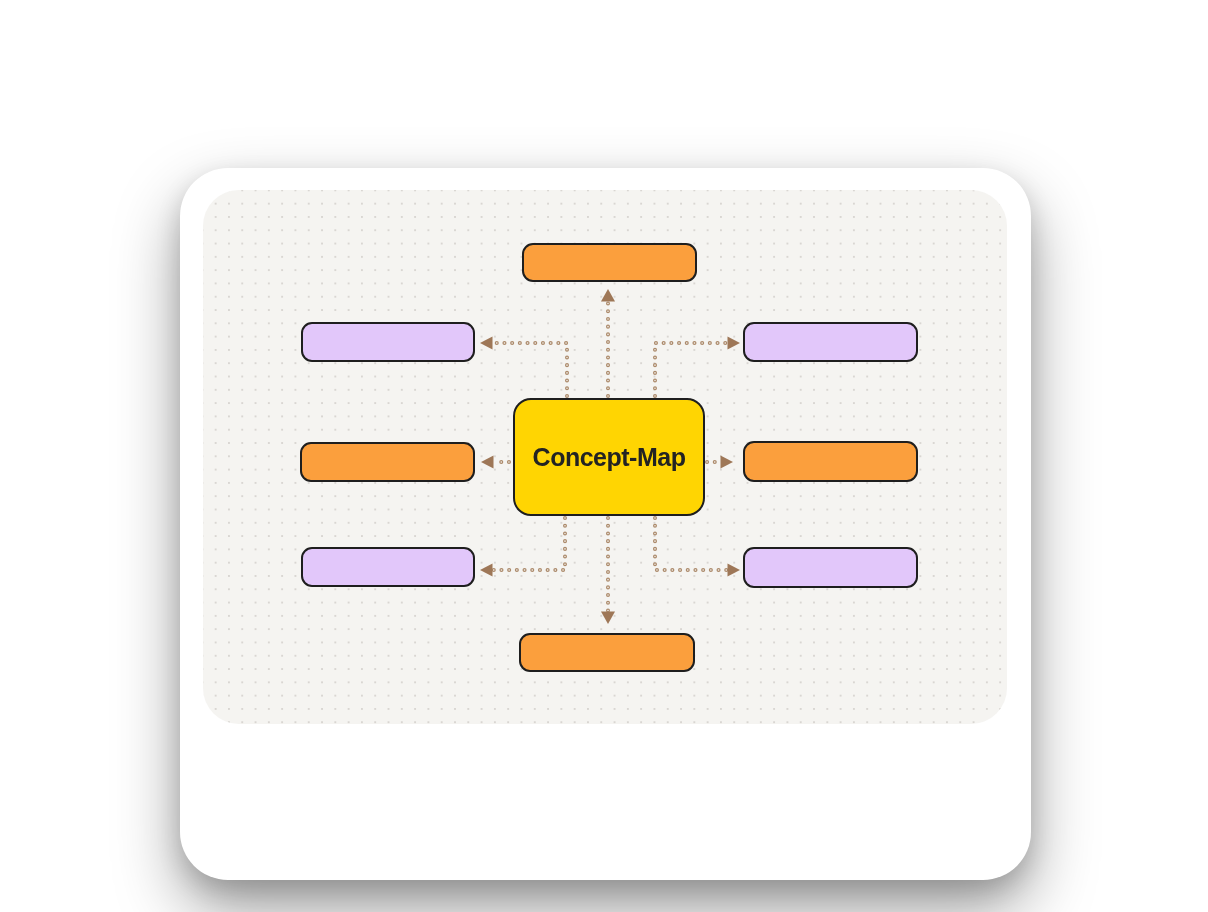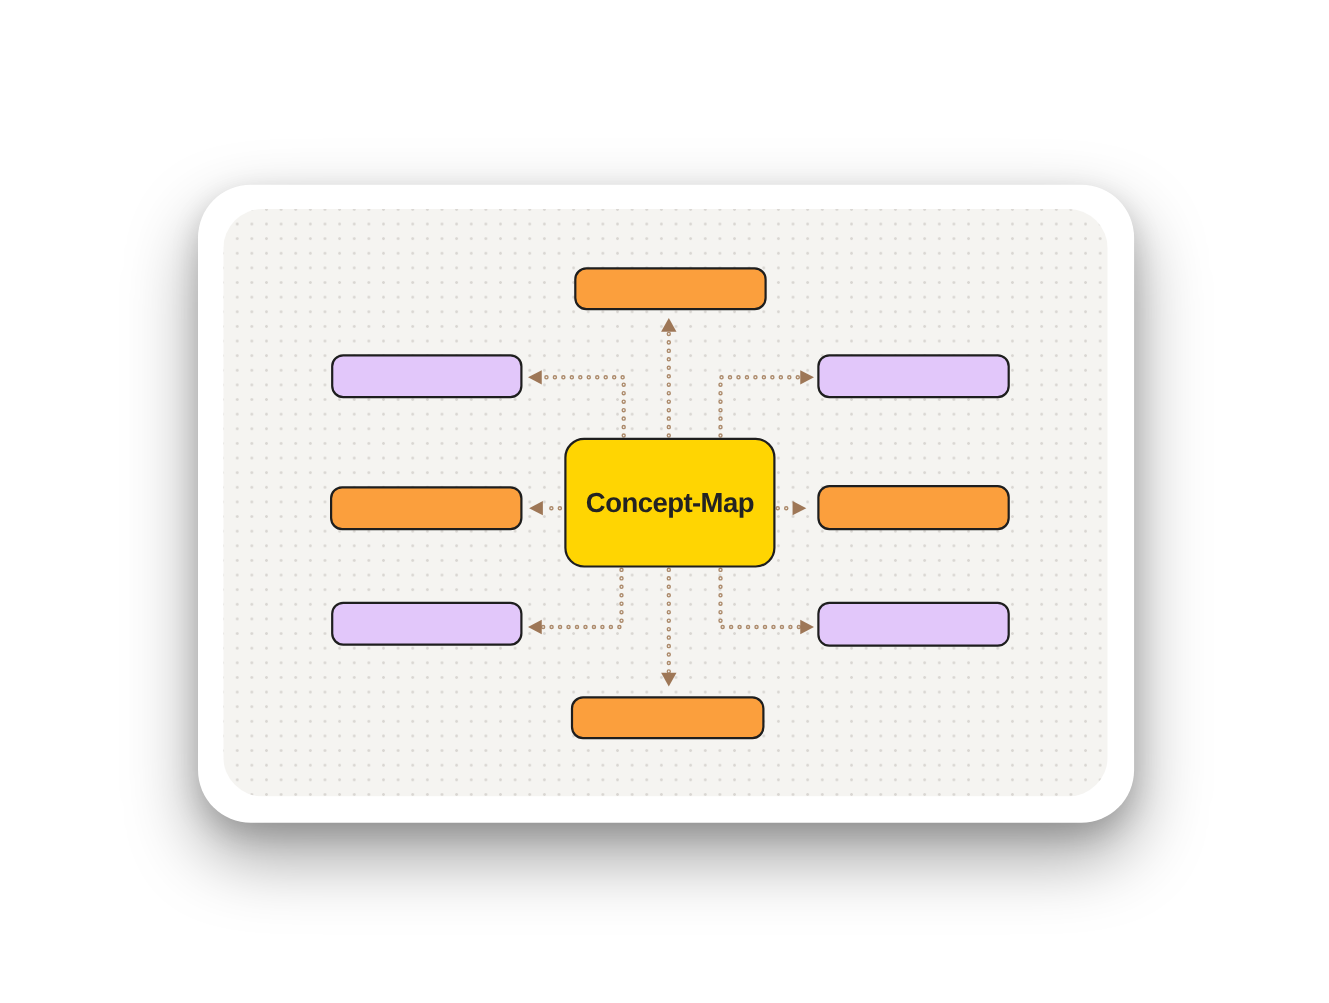--- a/index.html
+++ b/index.html
@@ -1,20 +1,20 @@
 <!DOCTYPE html>
 <html style="--card: #FFFFFF; --canvas: #F5F4F1; --grid-dot: #D9D6D2; --yellow: #FFD502; --orange: #FB9F3D; --purple: #E2C7FA; --node-border: #1E1E1E; --text: #232323; --arrow-dot: #AC8A6B; --arrow-head: #9E7757;"><head>
 <meta charset="utf-8">
 <style>
   * { margin: 0; padding: 0; box-sizing: border-box; }
   html, body { width: 1208px; height: 912px; background: #ffffff; overflow: hidden;
                font-family: "Liberation Sans", sans-serif; }
 
   .card {
-    position: absolute; left: 180px; top: 168px; width: 851px; height: 580px;
+    position: absolute; left: 180px; top: 168px; width: 851px; height: 712px;
     background: var(--card, #ffffff); border-radius: 48px;
     box-shadow: 0 30px 65px rgba(0,0,0,0.38), 0 10px 25px rgba(0,0,0,0.15);
   }
   .canvas {
     position: absolute; left: 23px; top: 22px; width: 804px; height: 534px;
     background-color: var(--canvas, #F5F4F1);
     background-image: radial-gradient(circle, var(--grid-dot, #D9D6D2) 1.2px, transparent 1.3px);
     background-size: 13.3px 13.3px; background-position: 6px 7px;
     border-radius: 36px;
   }

